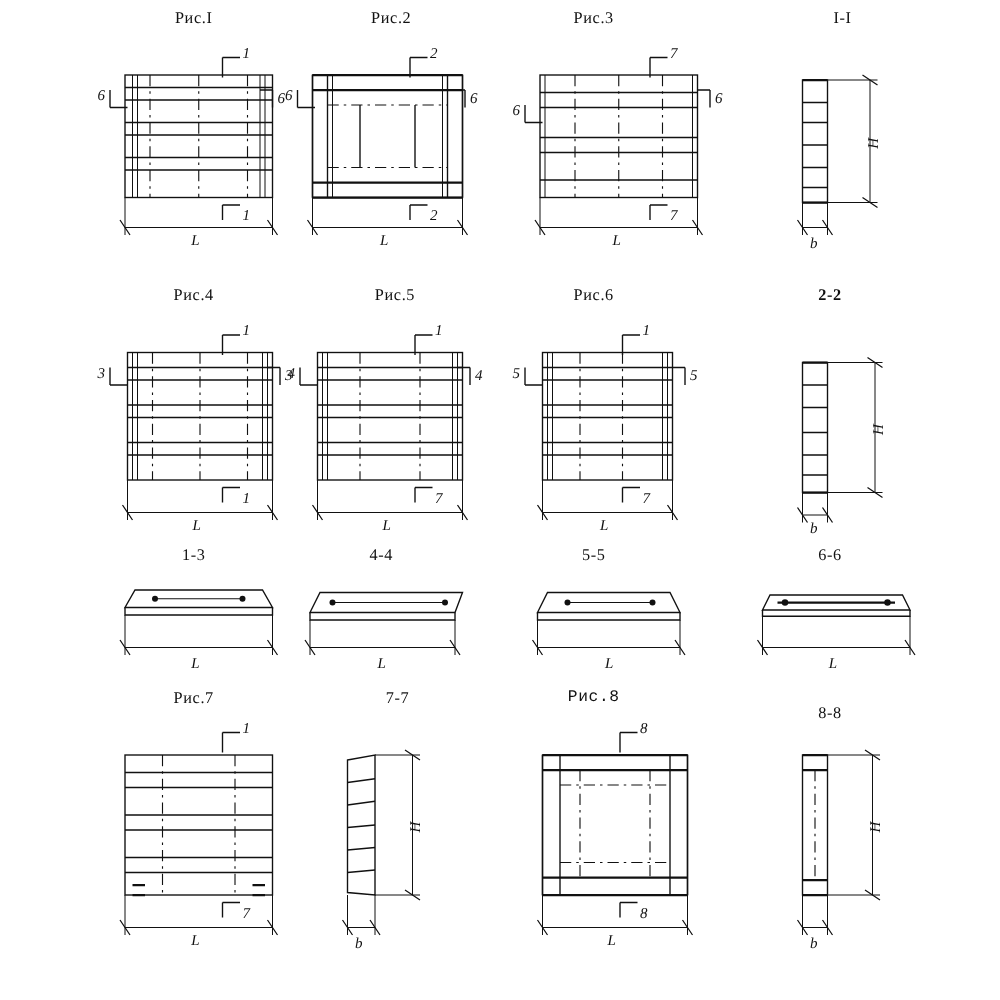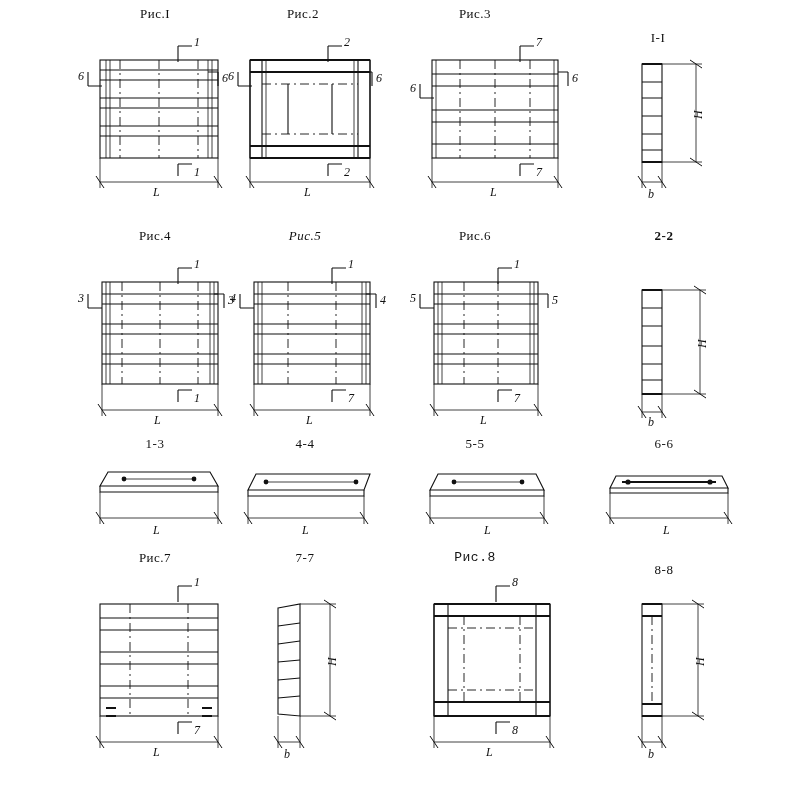--- a/index.html
+++ b/index.html
@@ -44,21 +44,21 @@
       <path class="ln" d="M132 140 L118 140 M118 140 L118 152"></path>
       <text class="txt" x="134" y="152">1</text>
 
       <path class="dim" d="M40 158 L158 158"></path>
       <path class="tick" d="M36 152 L44 164 M154 152 L162 164"></path>
       <path class="dim" d="M40 134 L40 164 M158 134 L158 164"></path>
       <text class="txt" x="93" y="172">L</text>
     </svg>
   </div>
 
-  <div class="cap" style="left:233px;top:6px;font-family:Liberation Serif, serif;">Рис.2</div>
+  <div class="cap" style="left:243px;top:6px;font-family:Liberation Serif, serif;">Рис.2</div>
   <div class="cell" style="left:210px;top:24px;">
     <svg width="200" height="180" viewBox="0 0 200 180">
       <path class="ln" d="M118 22 L118 38 M118 22 L132 22"></path>
       <text class="txt" x="134" y="22">2</text>
       <path class="ln" d="M28 48 L28 62 M28 62 L42 62"></path>
       <text class="txt" x="18" y="56">6</text>
       <path class="ln" d="M162 48 L162 62 M152 48 L162 48"></path>
       <text class="txt" x="166" y="58">6</text>
       <rect class="ln" x="40" y="36" width="120" height="98"></rect>
 
@@ -92,21 +92,21 @@
       <path class="ln thin" d="M64 36 L64 134 M182 36 L182 134"></path>
       <path class="ln" d="M162 140 L148 140 M148 140 L148 152"></path>
       <text class="txt" x="164" y="152">7</text>
       <path class="dim" d="M60 158 L186 158"></path>
       <path class="tick" d="M56 152 L64 164 M182 152 L190 164"></path>
       <path class="dim" d="M60 134 L60 164 M186 134 L186 164"></path>
       <text class="txt" x="118" y="172">L</text>
     </svg>
   </div>
 
-  <div class="cap" style="left:588px;top:6px;margin-top:24px;">I-I</div>
+  <div class="cap" style="left:604px;top:6px;">I-I</div>
   <div class="cell" style="left:610px;top:24px;">
     <svg width="150" height="180" viewBox="0 0 150 180">
       <rect class="ln" x="32" y="40" width="20" height="98"></rect>
       <path class="ln" d="M32 58 L52 58 M32 74 L52 74 M32 92 L52 92 M32 110 L52 110 M32 126 L52 126"></path>
       <path class="ln thick" d="M32 40 L52 40 M32 138 L52 138"></path>
 
       <path class="dim" d="M86 40 L86 138"></path>
       <path class="tick" d="M80 36 L92 44 M80 134 L92 142"></path>
       <path class="dim" d="M52 40 L92 40 M52 138 L92 138"></path>
       <text class="txt" x="92" y="95" transform="rotate(-90 92 95)">H</text>
@@ -133,21 +133,21 @@
       <path class="dash" d="M62 36 L62 138 M100 36 L100 138 M138 36 L138 138"></path>
       <path class="ln" d="M132 144 L118 144 M118 144 L118 156"></path>
       <text class="txt" x="134" y="156">1</text>
       <path class="dim" d="M42 164 L158 164"></path>
       <path class="tick" d="M38 158 L46 170 M154 158 L162 170"></path>
       <path class="dim" d="M42 138 L42 170 M158 138 L158 170"></path>
       <text class="txt" x="94" y="178">L</text>
     </svg>
   </div>
 
-  <div class="cap" style="left:235px;top:228px;font-style:italic;">Рис.5</div>
+  <div class="cap" style="left:246px;top:228px;">Рис.5</div>
   <div class="cell" style="left:210px;top:246px;">
     <svg width="200" height="180" viewBox="0 0 200 180">
       <path class="ln" d="M122 22 L122 38 M122 22 L136 22"></path>
       <text class="txt" x="138" y="22">1</text>
       <path class="ln" d="M30 48 L30 62 M30 62 L44 62"></path>
       <text class="txt" x="20" y="56">4</text>
       <path class="ln" d="M166 48 L166 62 M156 48 L166 48"></path>
       <text class="txt" x="170" y="58">4</text>
       <rect class="ln" x="44" y="36" width="116" height="102"></rect>
       <path class="ln thin" d="M48 36 L48 138 M52 36 L52 138 M152 36 L152 138 M156 36 L156 138"></path>
@@ -272,21 +272,21 @@
       <path class="ln thick" d="M46 140 L56 140 M46 148 L56 148 M142 140 L152 140 M142 148 L152 148"></path>
       <path class="ln" d="M132 154 L118 154 M118 154 L118 166"></path>
       <text class="txt" x="134" y="166">7</text>
       <path class="dim" d="M40 174 L158 174"></path>
       <path class="tick" d="M36 168 L44 180 M154 168 L162 180"></path>
       <path class="dim" d="M40 148 L40 180 M158 148 L158 180"></path>
       <text class="txt" x="93" y="188">L</text>
     </svg>
   </div>
 
-  <div class="cap" style="left:235px;top:550px;">7-7</div>
+  <div class="cap" style="left:248px;top:550px;">7-7</div>
   <div class="cell" style="left:230px;top:568px;">
     <svg width="160" height="200" viewBox="0 0 160 200">
       <path class="ln" d="M48 40 L70 36 L70 148 L48 146 Z"></path>
       <path class="ln" d="M48 58 L70 55 M48 76 L70 73 M48 94 L70 92 M48 112 L70 110 M48 130 L70 128"></path>
       <path class="dim" d="M100 36 L100 148"></path>
       <path class="tick" d="M94 32 L106 40 M94 144 L106 152"></path>
       <path class="dim" d="M70 36 L106 36 M70 148 L106 148"></path>
       <text class="txt" x="106" y="98" transform="rotate(-90 106 98)">H</text>
       <path class="dim" d="M48 174 L70 174"></path>
       <path class="tick" d="M44 168 L52 180 M66 168 L74 180"></path>

